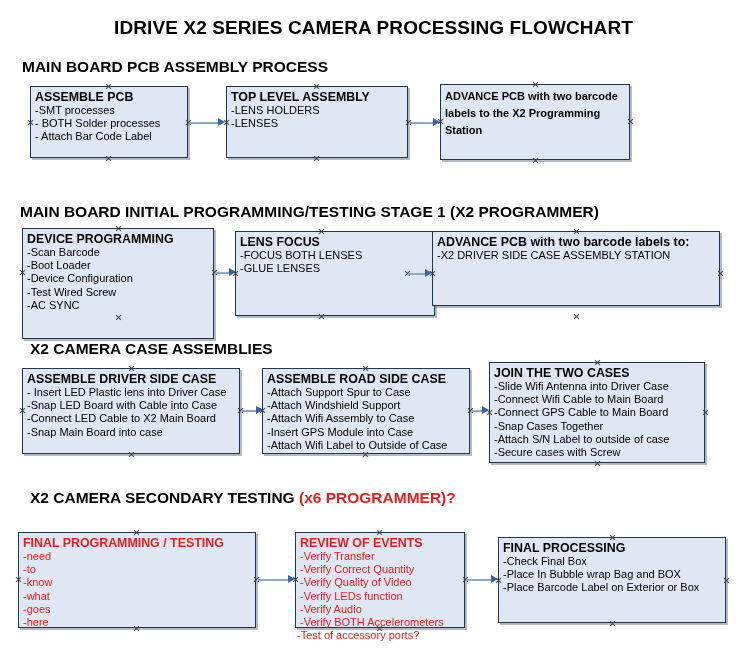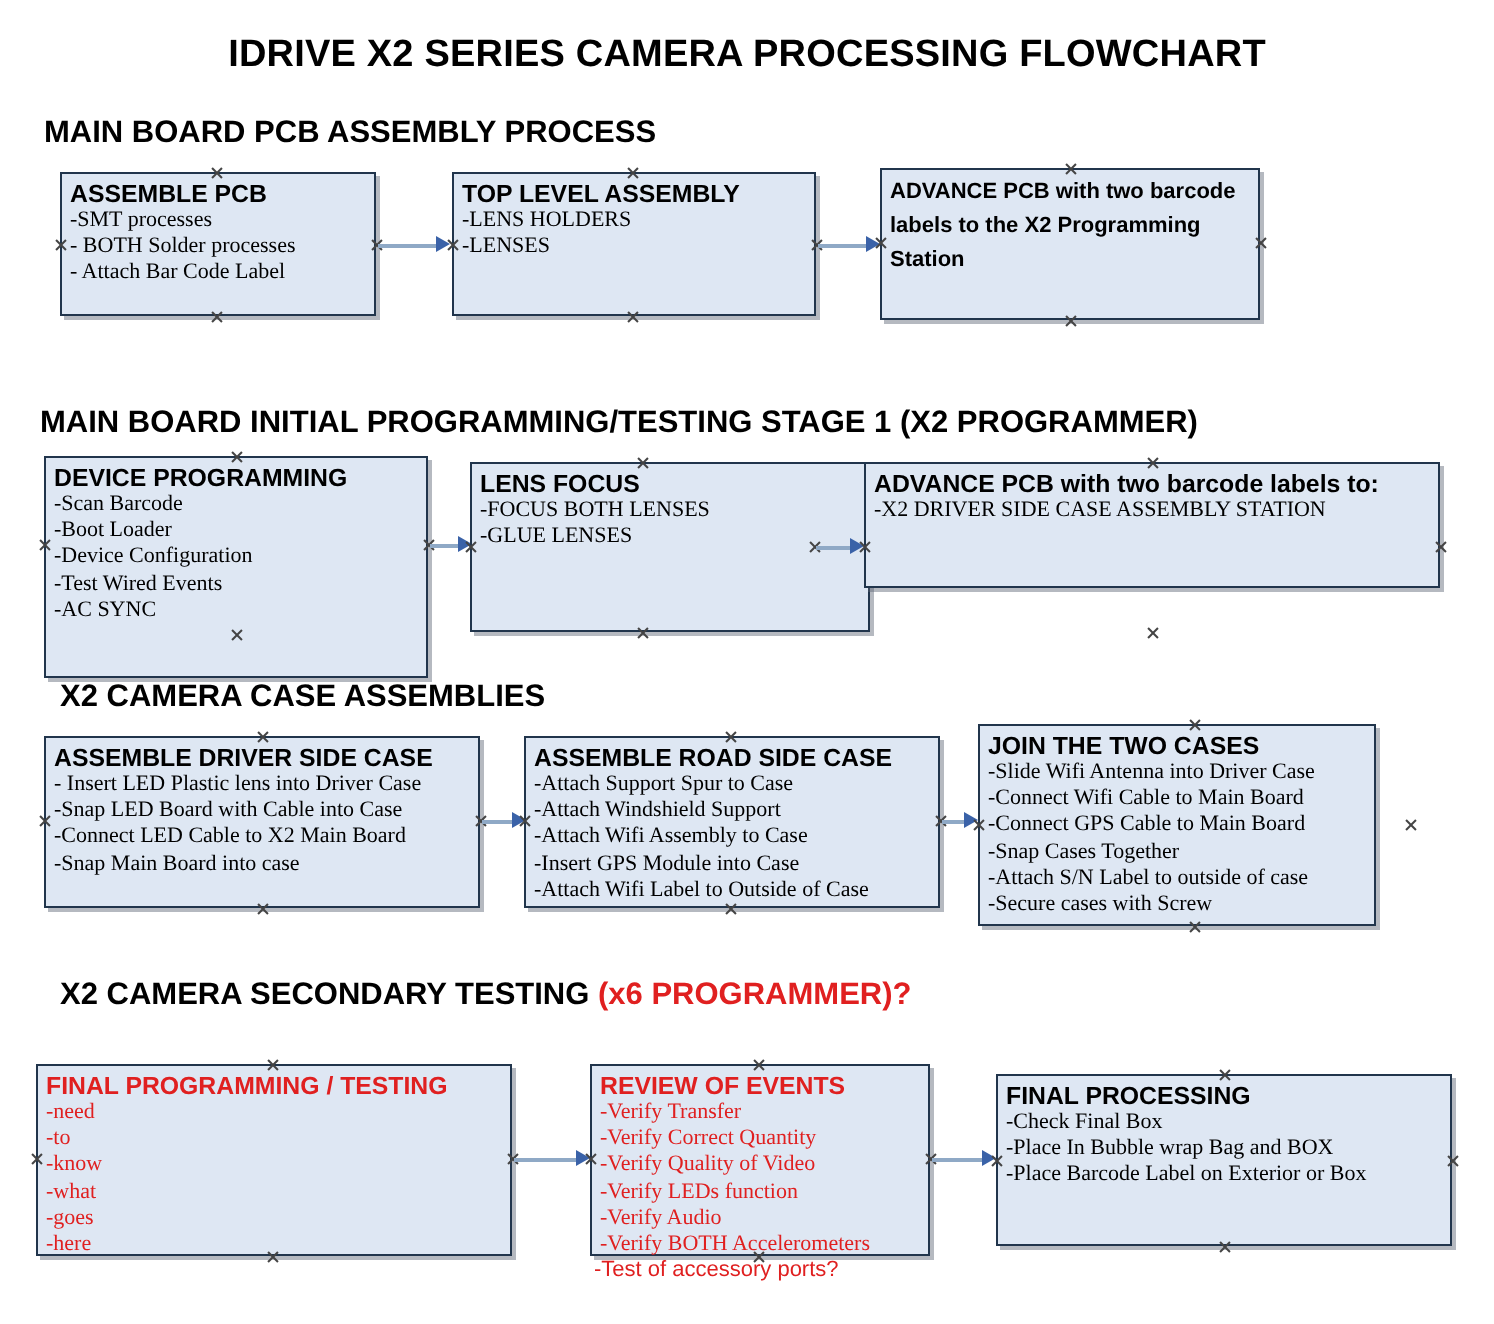--- a/index.html
+++ b/index.html
@@ -56,21 +56,20 @@
     font-weight: bold;
     line-height: 14px;
     white-space: nowrap;
     color: #000000;
   }
   .box .ln {
     font-size: 11px;
     line-height: 13.2px;
     white-space: nowrap;
     color: #000000;
-    font-family: Liberation Serif, serif;
   }
   .box.red .hdr { color: #e02020; }
   .box.red .ln  { color: #e02020; }
 
   
   .box .hdr.multi {
     white-space: normal;
     line-height: 17px;
     font-size: 11px;
   }
@@ -157,21 +156,21 @@
   <div class="handle" style="left:437px; top:118px;"></div>
   <div class="handle" style="left:627px; top:118px;"></div>
 
   <div class="section-head" style="left:20px; top:203px;">MAIN BOARD INITIAL PROGRAMMING/TESTING STAGE 1 (X2 PROGRAMMER)</div>
 
   <div class="box" style="left:22px; top:228px; width:192px; height:111px;">
     <div class="hdr">DEVICE PROGRAMMING</div>
     <div class="ln">-Scan Barcode</div>
     <div class="ln">-Boot Loader</div>
     <div class="ln">-Device Configuration</div>
-    <div class="ln">-Test Wired Events</div>
+    <div class="ln">-Test Wired Screw</div>
     <div class="ln">-AC SYNC</div>
   </div>
   <div class="handle" style="left:115px; top:225px;"></div>
   <div class="handle" style="left:115px; top:314px;"></div>
   <div class="handle" style="left:19px; top:269px;"></div>
   <div class="handle" style="left:211px; top:269px;"></div>
 
   <div class="conn" style="left:215px; top:272px; width:15px;"></div>
   <div class="arrowhead" style="left:229px; top:268px;"></div>
 
@@ -181,21 +180,21 @@
     <div class="ln">-GLUE LENSES</div>
   </div>
   <div class="handle" style="left:318px; top:228px;"></div>
   <div class="handle" style="left:318px; top:313px;"></div>
   <div class="handle" style="left:232px; top:270px;"></div>
   <div class="handle" style="left:404px; top:270px;"></div>
 
   <div class="conn" style="left:408px; top:273px; width:18px;"></div>
   <div class="arrowhead" style="left:425px; top:269px;"></div>
 
-  <div class="box" style="left:432px; top:231px; width:288px; height:63px;">
+  <div class="box" style="left:432px; top:231px; width:288px; height:75px;">
     <div class="hdr">ADVANCE PCB with two barcode labels to:</div>
     <div class="ln">-X2 DRIVER  SIDE  CASE  ASSEMBLY STATION</div>
   </div>
   <div class="handle" style="left:573px; top:228px;"></div>
   <div class="handle" style="left:573px; top:313px;"></div>
   <div class="handle" style="left:429px; top:270px;"></div>
   <div class="handle" style="left:717px; top:270px;"></div>
 
   <div class="section-head" style="left:30px; top:340px;">X2 CAMERA CASE ASSEMBLIES</div>
 
@@ -223,21 +222,21 @@
     <div class="ln">-Attach Wifi Label to Outside of Case</div>
   </div>
   <div class="handle" style="left:362px; top:365px;"></div>
   <div class="handle" style="left:362px; top:451px;"></div>
   <div class="handle" style="left:259px; top:407px;"></div>
   <div class="handle" style="left:467px; top:407px;"></div>
 
   <div class="conn" style="left:471px; top:410px; width:12px;"></div>
   <div class="arrowhead" style="left:482px; top:406px;"></div>
 
-  <div class="box" style="left:489px; top:362px; width:199px; height:101px;">
+  <div class="box" style="left:489px; top:362px; width:216px; height:101px;">
     <div class="hdr">JOIN THE TWO CASES</div>
     <div class="ln">-Slide Wifi Antenna into Driver Case</div>
     <div class="ln">-Connect Wifi Cable to Main Board</div>
     <div class="ln">-Connect GPS Cable to Main Board</div>
     <div class="ln">-Snap Cases Together</div>
     <div class="ln">-Attach S/N Label to outside of case</div>
     <div class="ln">-Secure cases with Screw</div>
   </div>
   <div class="handle" style="left:594px; top:359px;"></div>
   <div class="handle" style="left:594px; top:460px;"></div>

